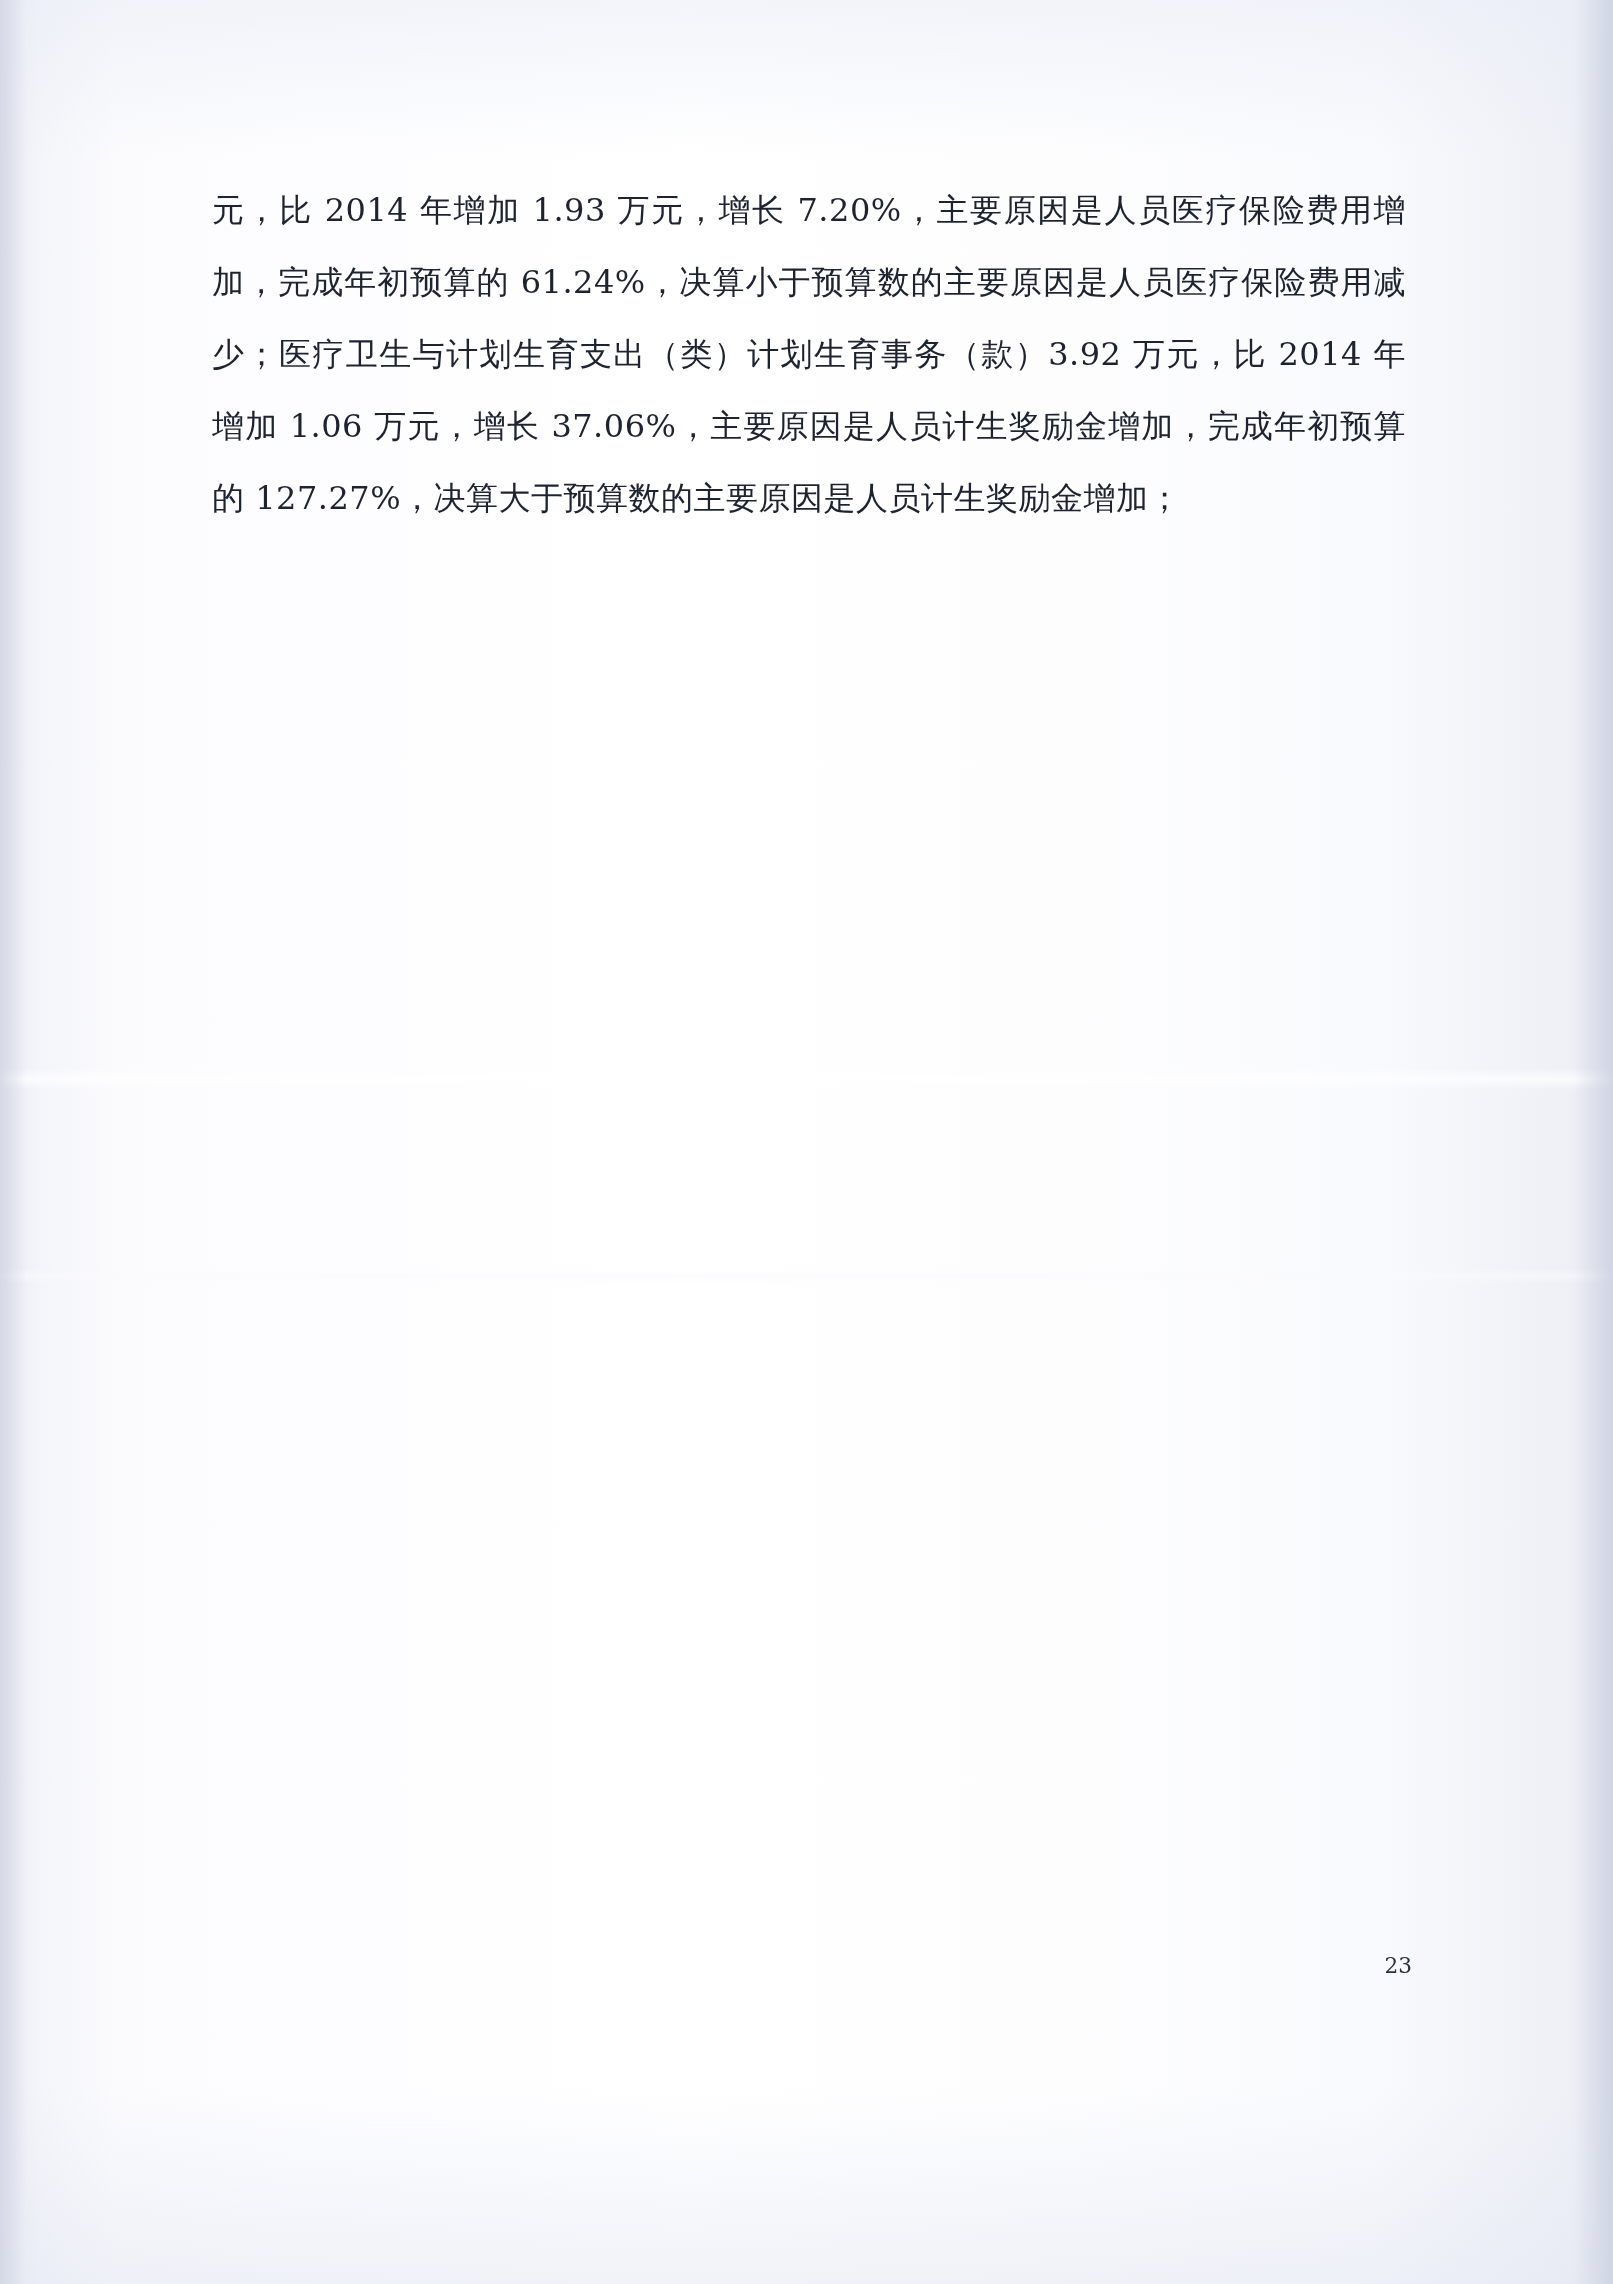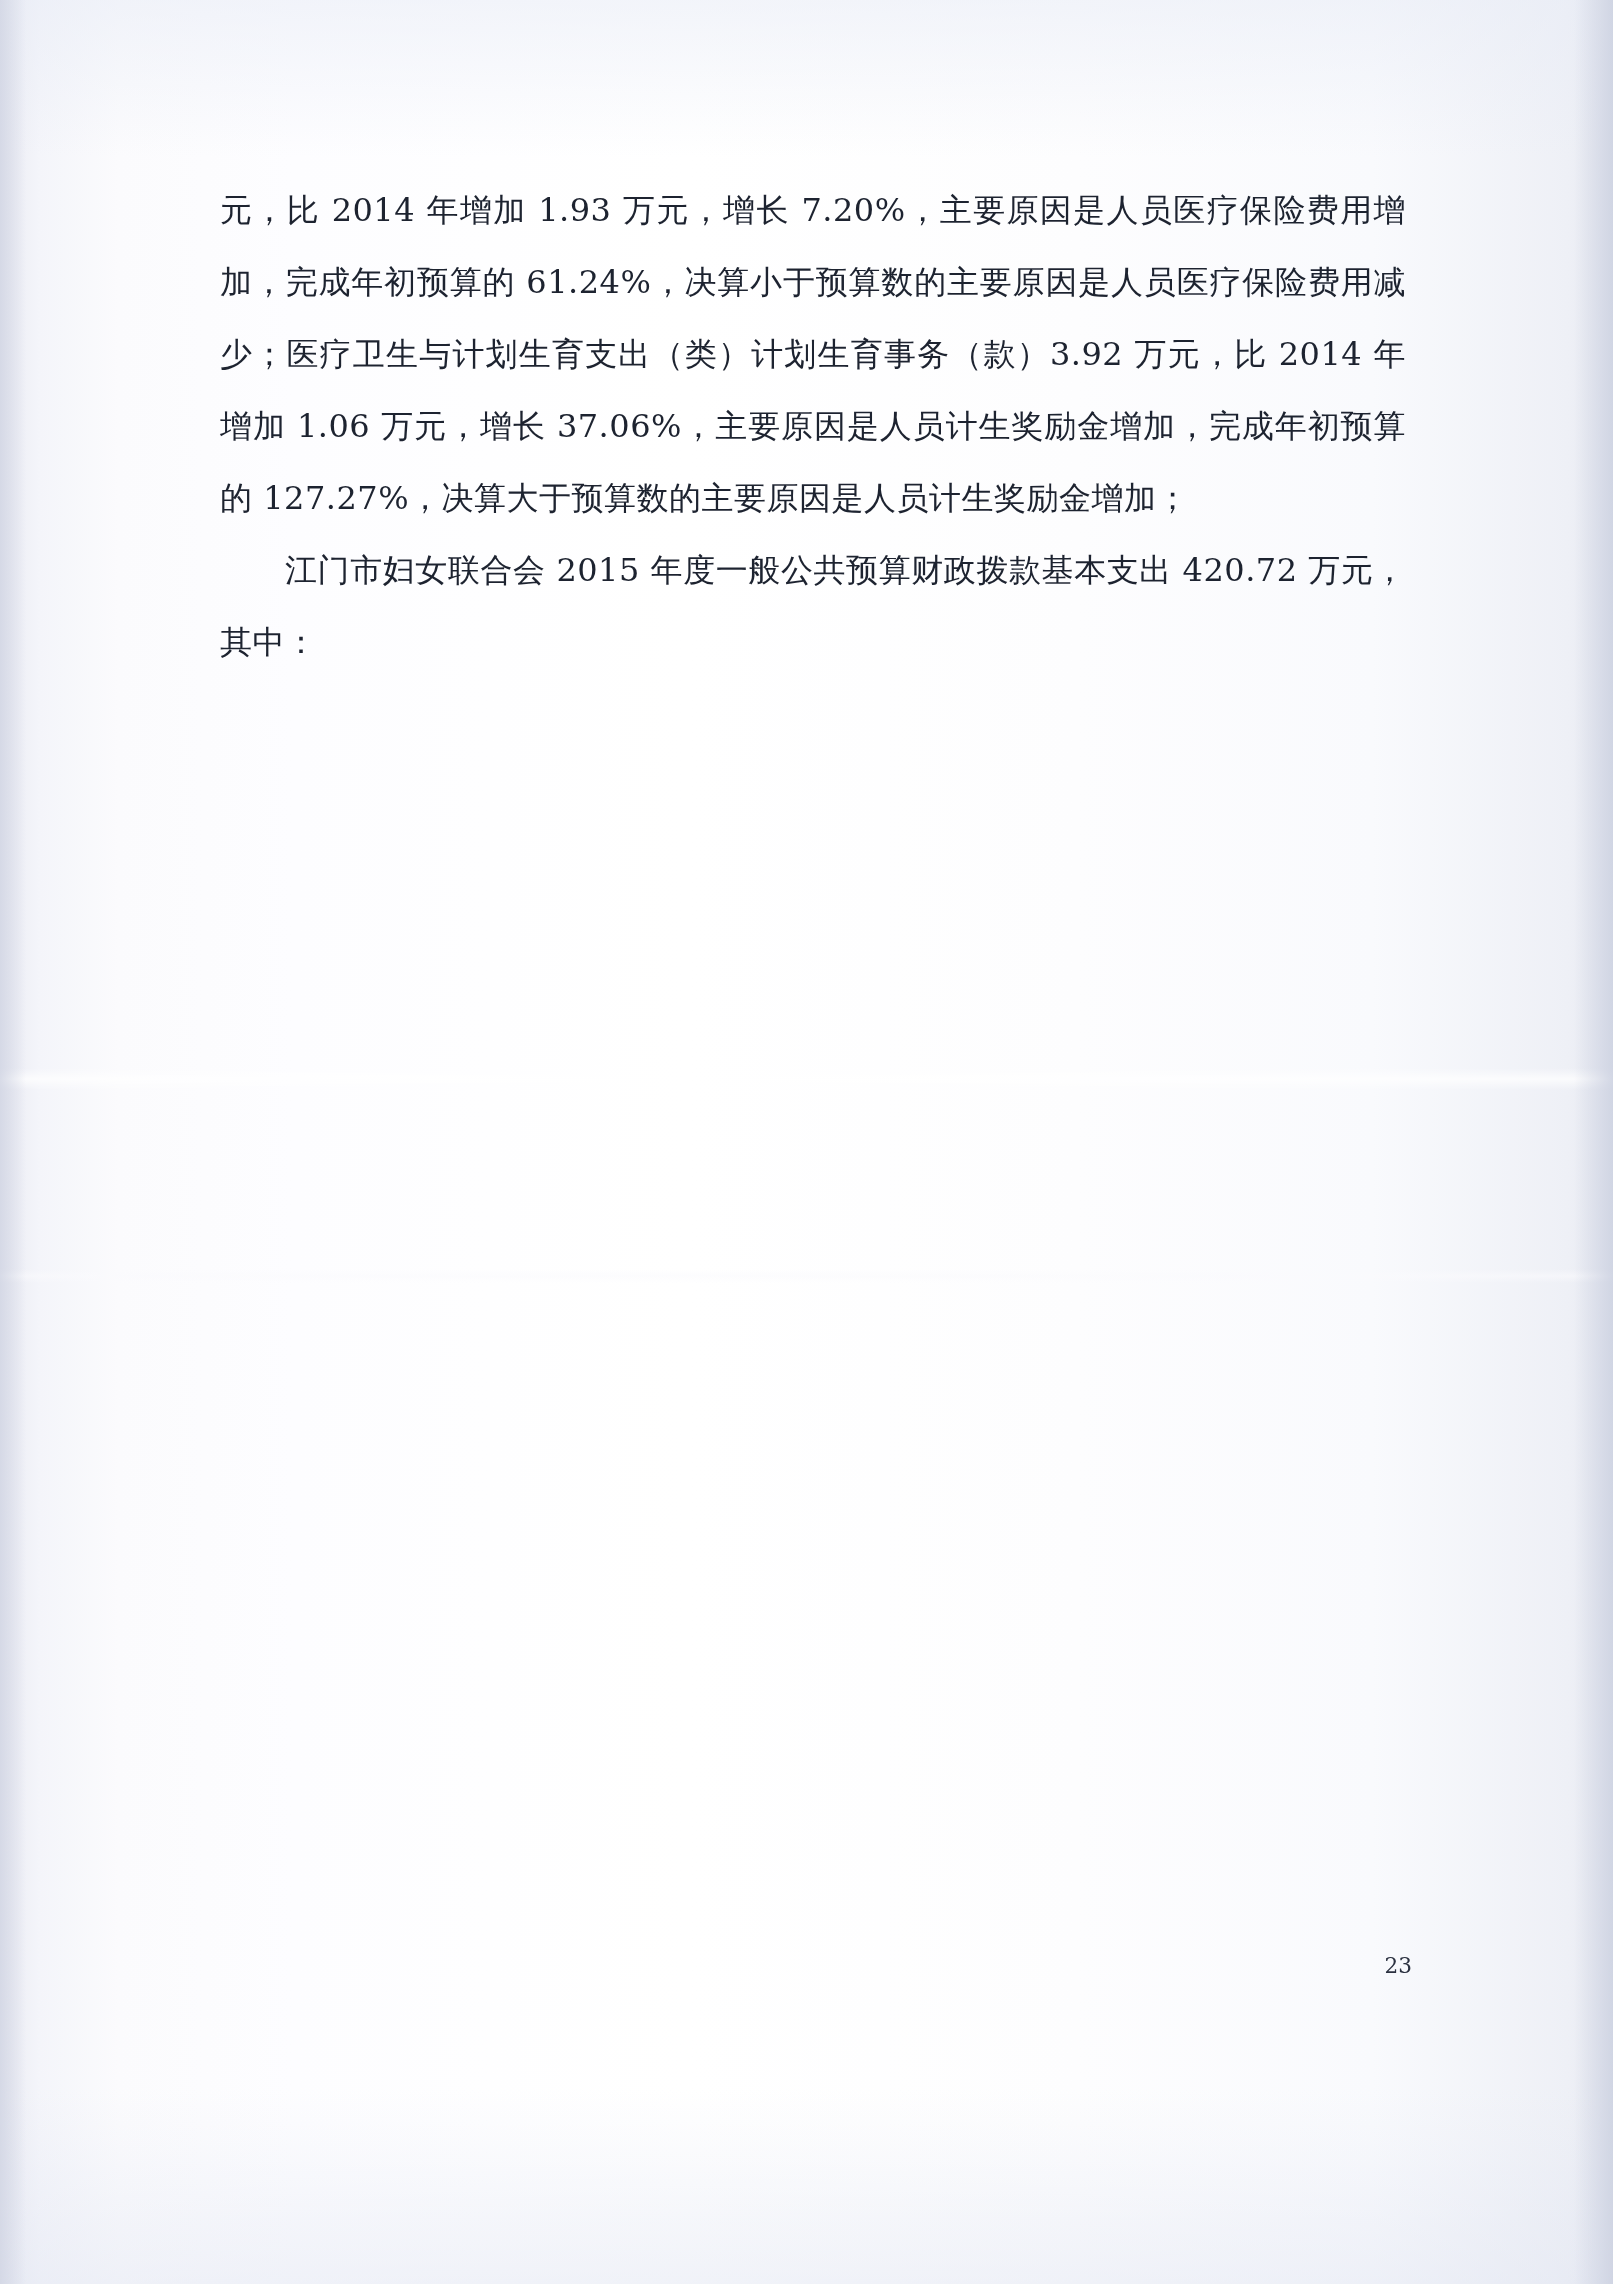--- a/index.html
+++ b/index.html
@@ -54,21 +54,21 @@
   }
 
   .content {
     position: absolute;
     left: 208px;
     top: 174px;
     width: 1198px;
   }
 
   p.para {
-    margin: 0 0 0 12px;
+    margin: 0 0 0 4px;
     font-size: 32px;
     line-height: 72px;
     color: #1d2330;
     letter-spacing: 0.5px;
     text-align: justify;
     text-justify: inter-character;
     font-family: "DejaVu Serif", serif;
   }
   p.indent {
     text-indent: 65px;
@@ -99,21 +99,20 @@
   <div class="scan-streak streak-b"></div>
   <div class="edge-left"></div>
   <div class="edge-right"></div>
 
   <div class="content">
 
     <p class="para">元，比 2014 年增加 1.93 万元，增长 7.20%，主要原因是人员医疗保险费用增加，完成年初预算的 61.24%，决算小于预算数的主要原因是人员医疗保险费用减少；医疗卫生与计划生育支出（类）计划生育事务（款）3.92 万元，比 2014 年增加 1.06 万元，增长 37.06%，主要原因是人员计生奖励金增加，完成年初预算的 127.27%，决算大于预算数的主要原因是人员计生奖励金增加；</p>
 
 
 
-    <p class="para indent">江门市妇女联合会 2015 年度一般公共预算财政拨款基本支出 420.72 万元，其中：</p>
 
 
 
   </div>
 
   <div class="page-number">23</div>
 </div>
 
 
 </body></html>

